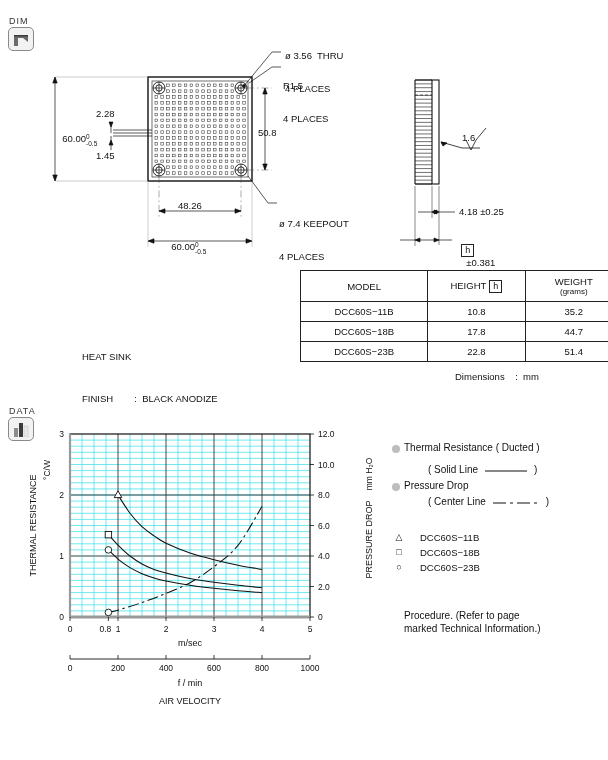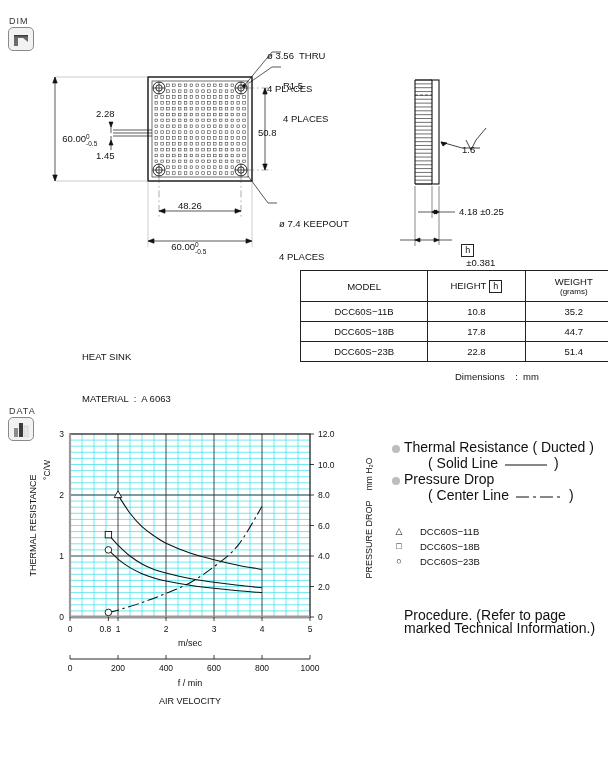--- a/index.html
+++ b/index.html
@@ -78,21 +78,21 @@
     line-height: 11px;
     margin-left: 3px;
     vertical-align: middle;
   }
   .wsub { font-size: 8px; display:block; }
 
   
   .legend-item {
     display: flex;
     align-items: center;
-    font-size: 14px;
+    font-size: 10px;
     line-height: 13px;
     color: #111;
   }
   .bullet {
     width: 8px; height: 8px; border-radius: 50%;
     background: #bdbdbd; flex: 0 0 8px;
     margin-top: 3px; margin-right: 4px;
   }
   .sqbullet {
     width: 8px; height: 8px;
@@ -457,21 +457,21 @@
     <line x1="244" y1="86" x2="272" y2="52"></line>
     <line x1="272" y1="52" x2="281" y2="52"></line>
     <line x1="249" y1="83" x2="272" y2="67"></line>
     <line x1="272" y1="67" x2="281" y2="67"></line>
     <circle cx="244" cy="86" r="1.5" fill="#111"></circle>
     <line x1="248" y1="176" x2="268" y2="203"></line>
     <line x1="268" y1="203" x2="277" y2="203"></line>
   </g>
 </svg>
 
-<div class="abs dtxt" style="left:267px; top:28px;">
+<div class="abs dtxt" style="left:285px; top:28px;">
   <div>ø 3.56  THRU</div>
   <div>4 PLACES</div>
 </div>
 <div class="abs dtxt" style="left:283px; top:58px;">
   <div>R1.5</div>
   <div>4 PLACES</div>
 </div>
 <div class="abs dtxt" style="left:279px; top:196px;">
   <div>ø 7.4 KEEPOUT</div>
   <div>4 PLACES</div>
@@ -554,21 +554,21 @@
   <g stroke="#111" stroke-width="0.7" fill="#111">
     <line x1="415" y1="240" x2="439" y2="240"></line>
     <path d="M415 240 l5 -2 v4 z"></path>
     <path d="M439 240 l-5 -2 v4 z"></path>
     <line x1="400" y1="240" x2="415" y2="240"></line>
     <line x1="439" y1="240" x2="452" y2="240"></line>
     <line x1="415" y1="186" x2="415" y2="246" stroke="#111" stroke-width="0.5"></line>
   </g>
 </svg>
 
-<div class="abs dtxt" style="left:462px; top:144px;">1.6</div>
+<div class="abs dtxt" style="left:462px; top:132px;">1.6</div>
 <div class="abs dtxt" style="left:459px; top:206px;">4.18 ±0.25</div>
 <div class="abs dtxt" style="left:456px; top:233px;">
   <span class="hbox" style="margin-left:0;">h</span>
   <span style="margin-left:5px;">±0.381</span>
 </div>
 
 <table class="spec-table" style="left:300px; top:270px; width:323px;">
   <thead>
     <tr>
       <th style="width:111px;">MODEL</th>
@@ -596,21 +596,20 @@
         <td>DCC60S−23B</td>
         <td>22.8</td>
         <td>51.4</td>
       </tr>
     </tbody>
 </table>
 <div class="abs dtxt" style="left:455px; top:371px;">Dimensions    :  mm</div>
 
 <div class="abs dtxt" style="left:82px; top:322px; line-height:14px;">
   <div>HEAT SINK</div>
-  <div><span>MATERIAL  :</span>  <span>A 6063</span></div>
   <div><span>FINISH        :</span>  <span>BLACK ANODIZE</span></div>
 </div>
 
 <div class="badge-wrap" style="left:8px; top:406px;">
   <div class="badge-label">DATA</div>
   <div class="badge-box">
     <svg class="bars" width="16" height="15" viewBox="0 0 16 15">
       <rect x="0" y="6" width="4" height="9" fill="#8c8c8c"></rect>
       <rect x="5" y="1" width="4" height="14" fill="#3b3b3b"></rect>
       <rect x="10" y="4" width="4" height="11" fill="#e8e8e8" stroke="#bbb" stroke-width="0.5"></rect>
@@ -739,21 +738,21 @@
     <text x="0" y="0" text-anchor="middle" class="axlab" transform="translate(50,470) rotate(-90)">°C/W</text>
     <text x="0" y="0" text-anchor="middle" class="axttl" transform="translate(372,539.5) rotate(-90)">PRESSURE  DROP</text>
     <text x="0" y="0" text-anchor="middle" class="axlab" transform="translate(372,474) rotate(-90)">mm H₂O</text>
   </svg>
 
 <div class="abs" style="left:392px; top:441px; width:210px;">
   <div class="legend-item">
     <span class="bullet"></span>
     <span>Thermal Resistance ( Ducted )</span>
   </div>
-  <div class="legend-item" style="padding-left:36px; margin-top:3px;">
+  <div class="legend-item" style="padding-left:36px; margin-top:9px;">
     <span>( Solid Line</span>
     <svg width="46" height="12" style="margin:0 5px;">
       <line x1="2" y1="7" x2="44" y2="7" stroke="#111" stroke-width="1.2"></line>
     </svg>
     <span>)</span>
   </div>
   <div class="legend-item" style="margin-top:3px;">
     <span class="bullet"></span>
     <span>Pressure Drop</span>
   </div>

